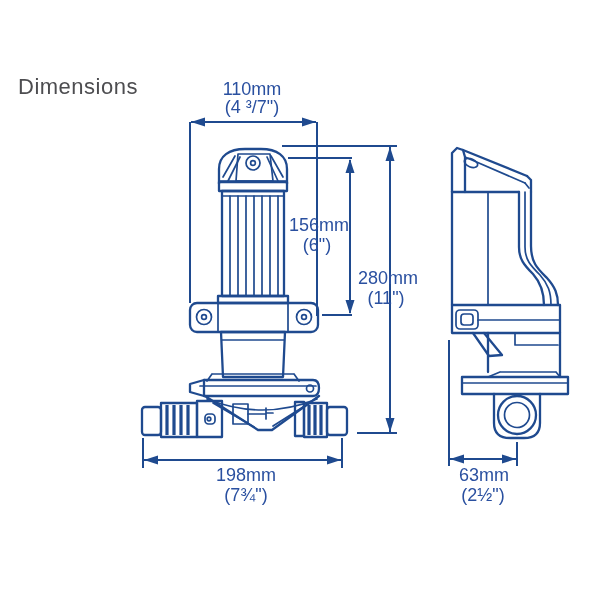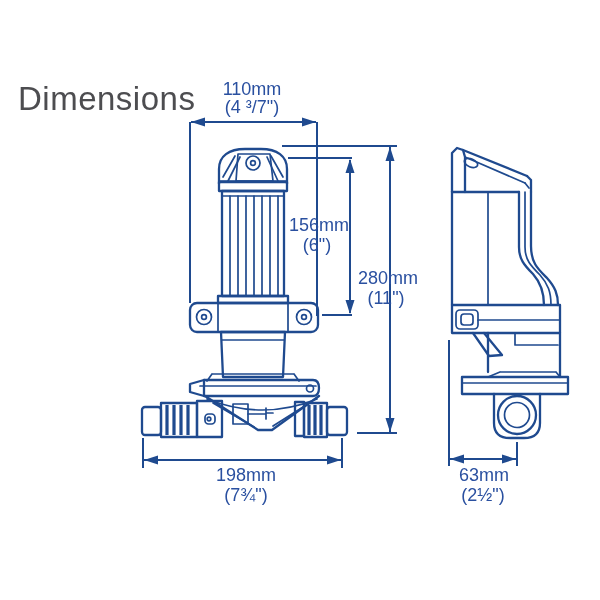--- a/index.html
+++ b/index.html
@@ -1,21 +1,21 @@
 <!DOCTYPE html>
 <html style="--line: #1f4a8f; --dim_text: #2a50a0; --title_text: #4d4d50; --background: #ffffff;"><head>
 <meta charset="utf-8">
 <style>
   :root{
     --line:#1f4a8f; --dim_text:#2a50a0; --title_text:#4d4d50; --background:#ffffff;
   }
   html,body{margin:0;padding:0;background:#e8e8e8;}
   .canvas{position:relative;width:600px;height:600px;background:var(--background);overflow:hidden;
           font-family:"Liberation Sans","DejaVu Sans",sans-serif;}
-  .page-title{position:absolute;left:18px;top:80px;font-size:33px;color:var(--title_text);
+  .page-title{position:absolute;left:18px;top:74px;font-size:22px;color:var(--title_text);
               letter-spacing:0.5px;}
   svg{position:absolute;left:0;top:0;}
   .art{stroke:var(--line);fill:none;stroke-width:2.3;stroke-linecap:round;stroke-linejoin:round;}
   .art-thin{stroke:var(--line);fill:none;stroke-width:1.7;stroke-linecap:round;stroke-linejoin:round;}
   .rib{stroke:var(--line);fill:none;stroke-width:3.2;stroke-linecap:butt;}
   .dim{stroke:var(--line);fill:none;stroke-width:2;stroke-linecap:butt;}
   .ah{fill:var(--line);stroke:none;}
   .t-mm,.t-in{fill:var(--dim_text);font-family:"Liberation Sans","DejaVu Sans",sans-serif;
         font-size:18px;text-anchor:middle;}
 </style>

